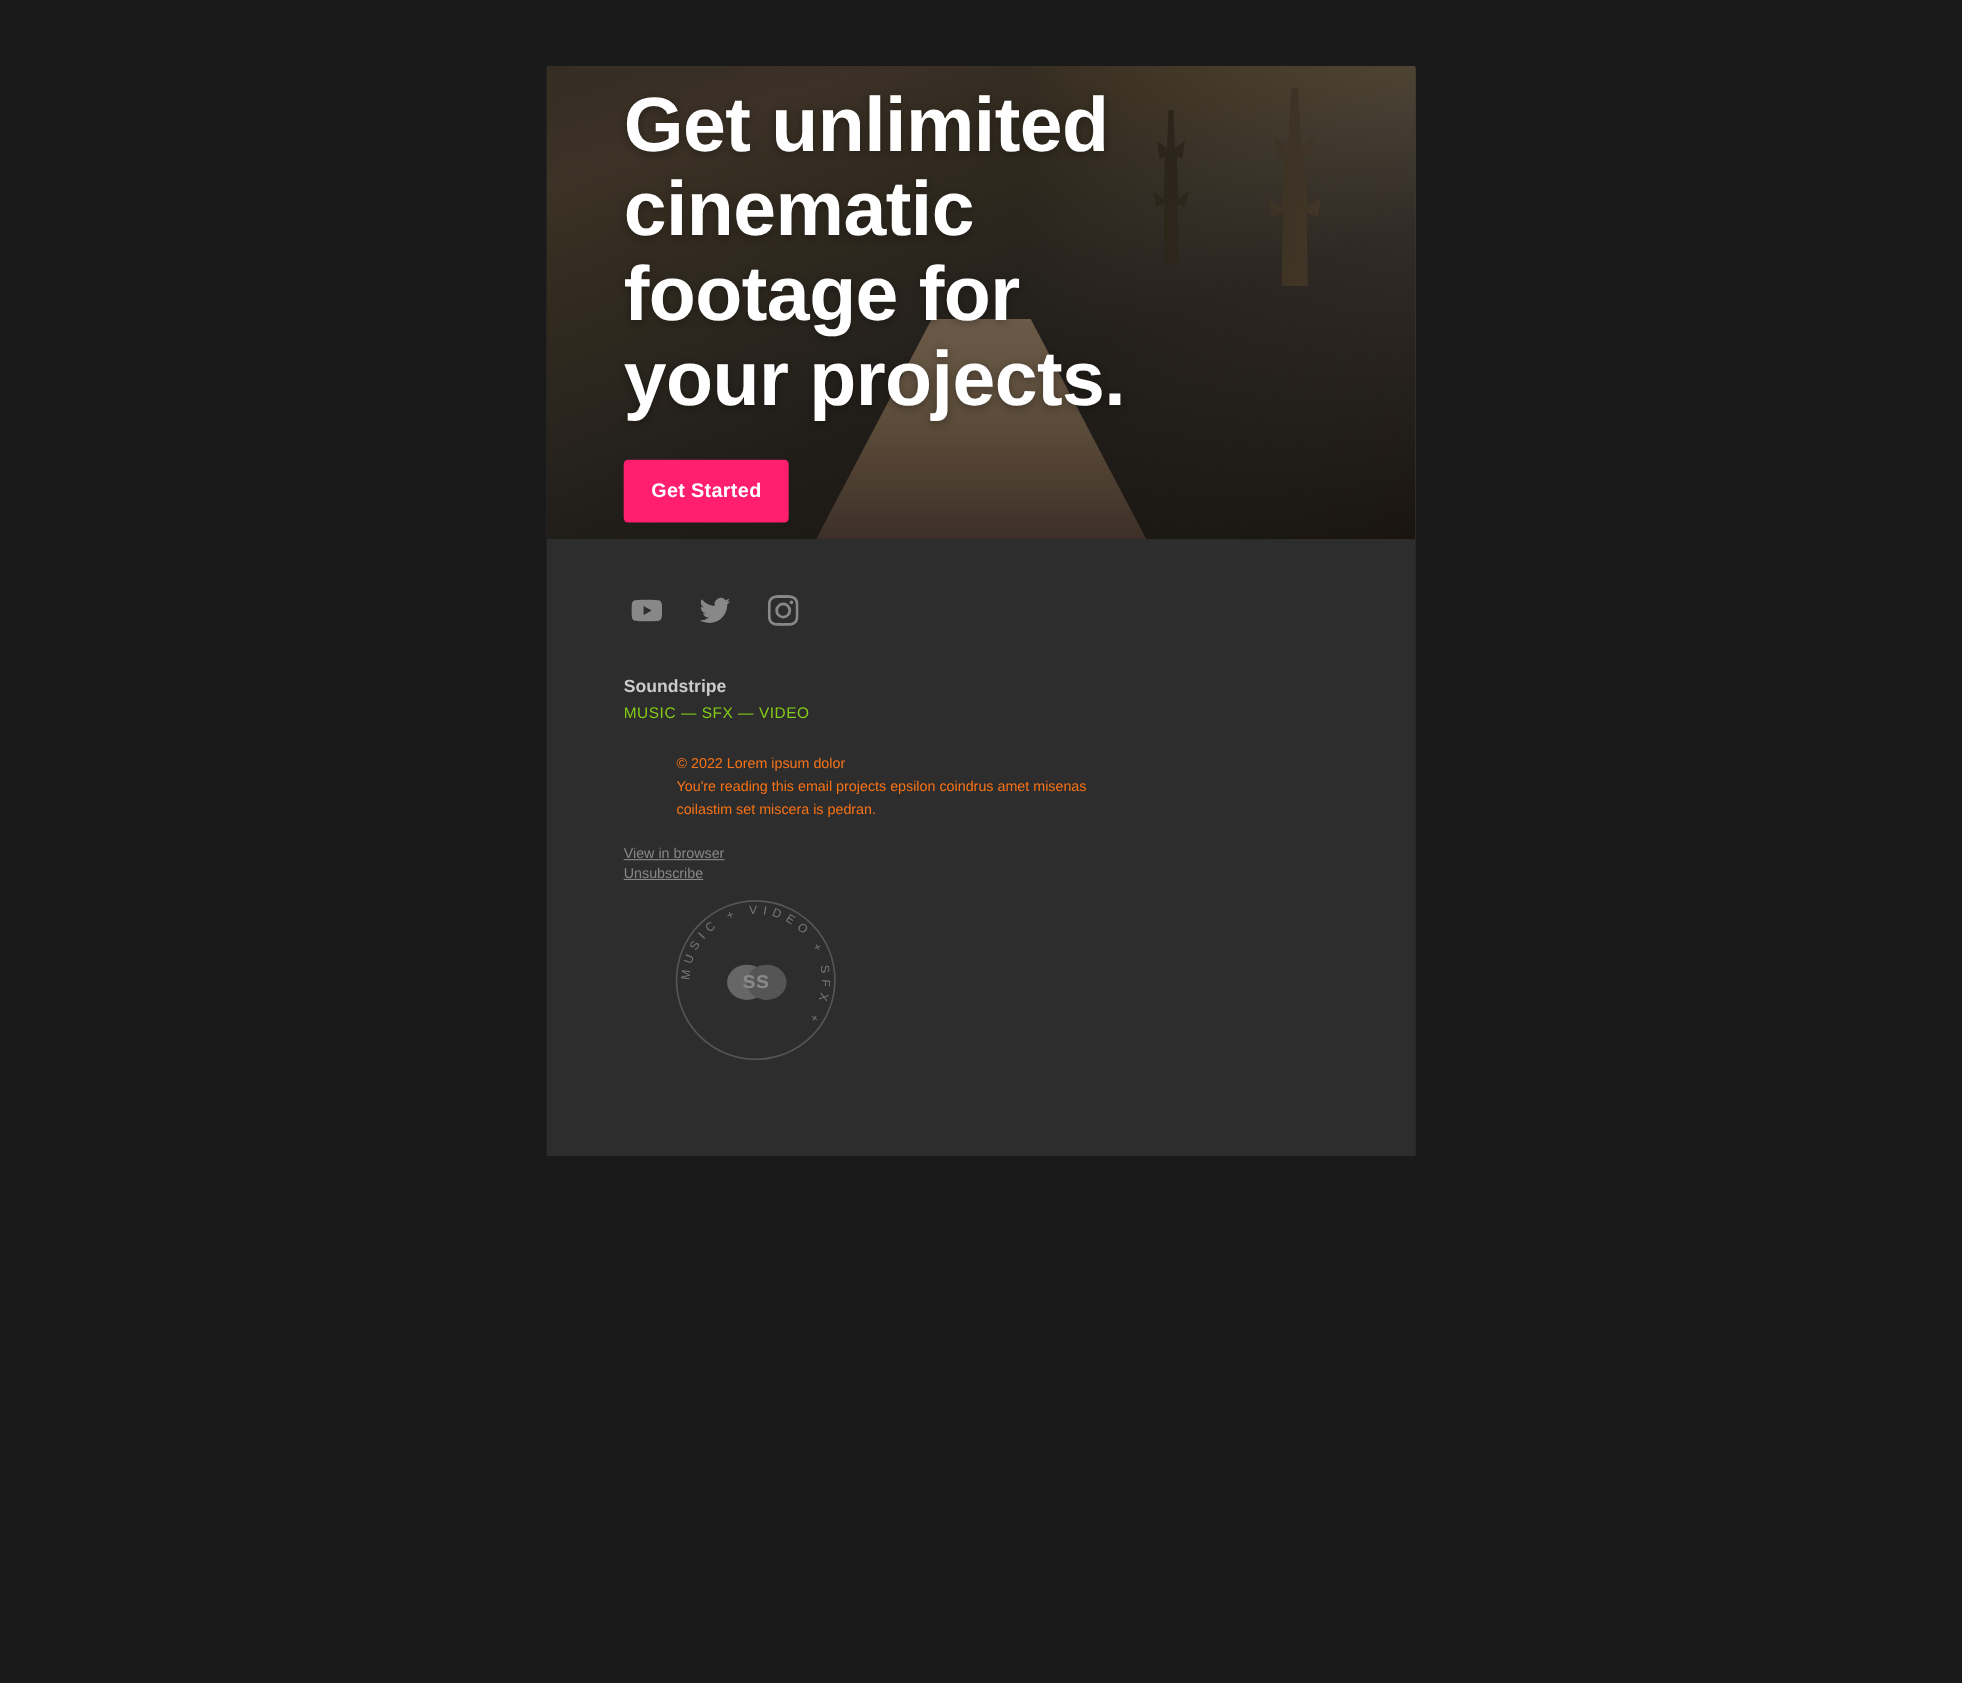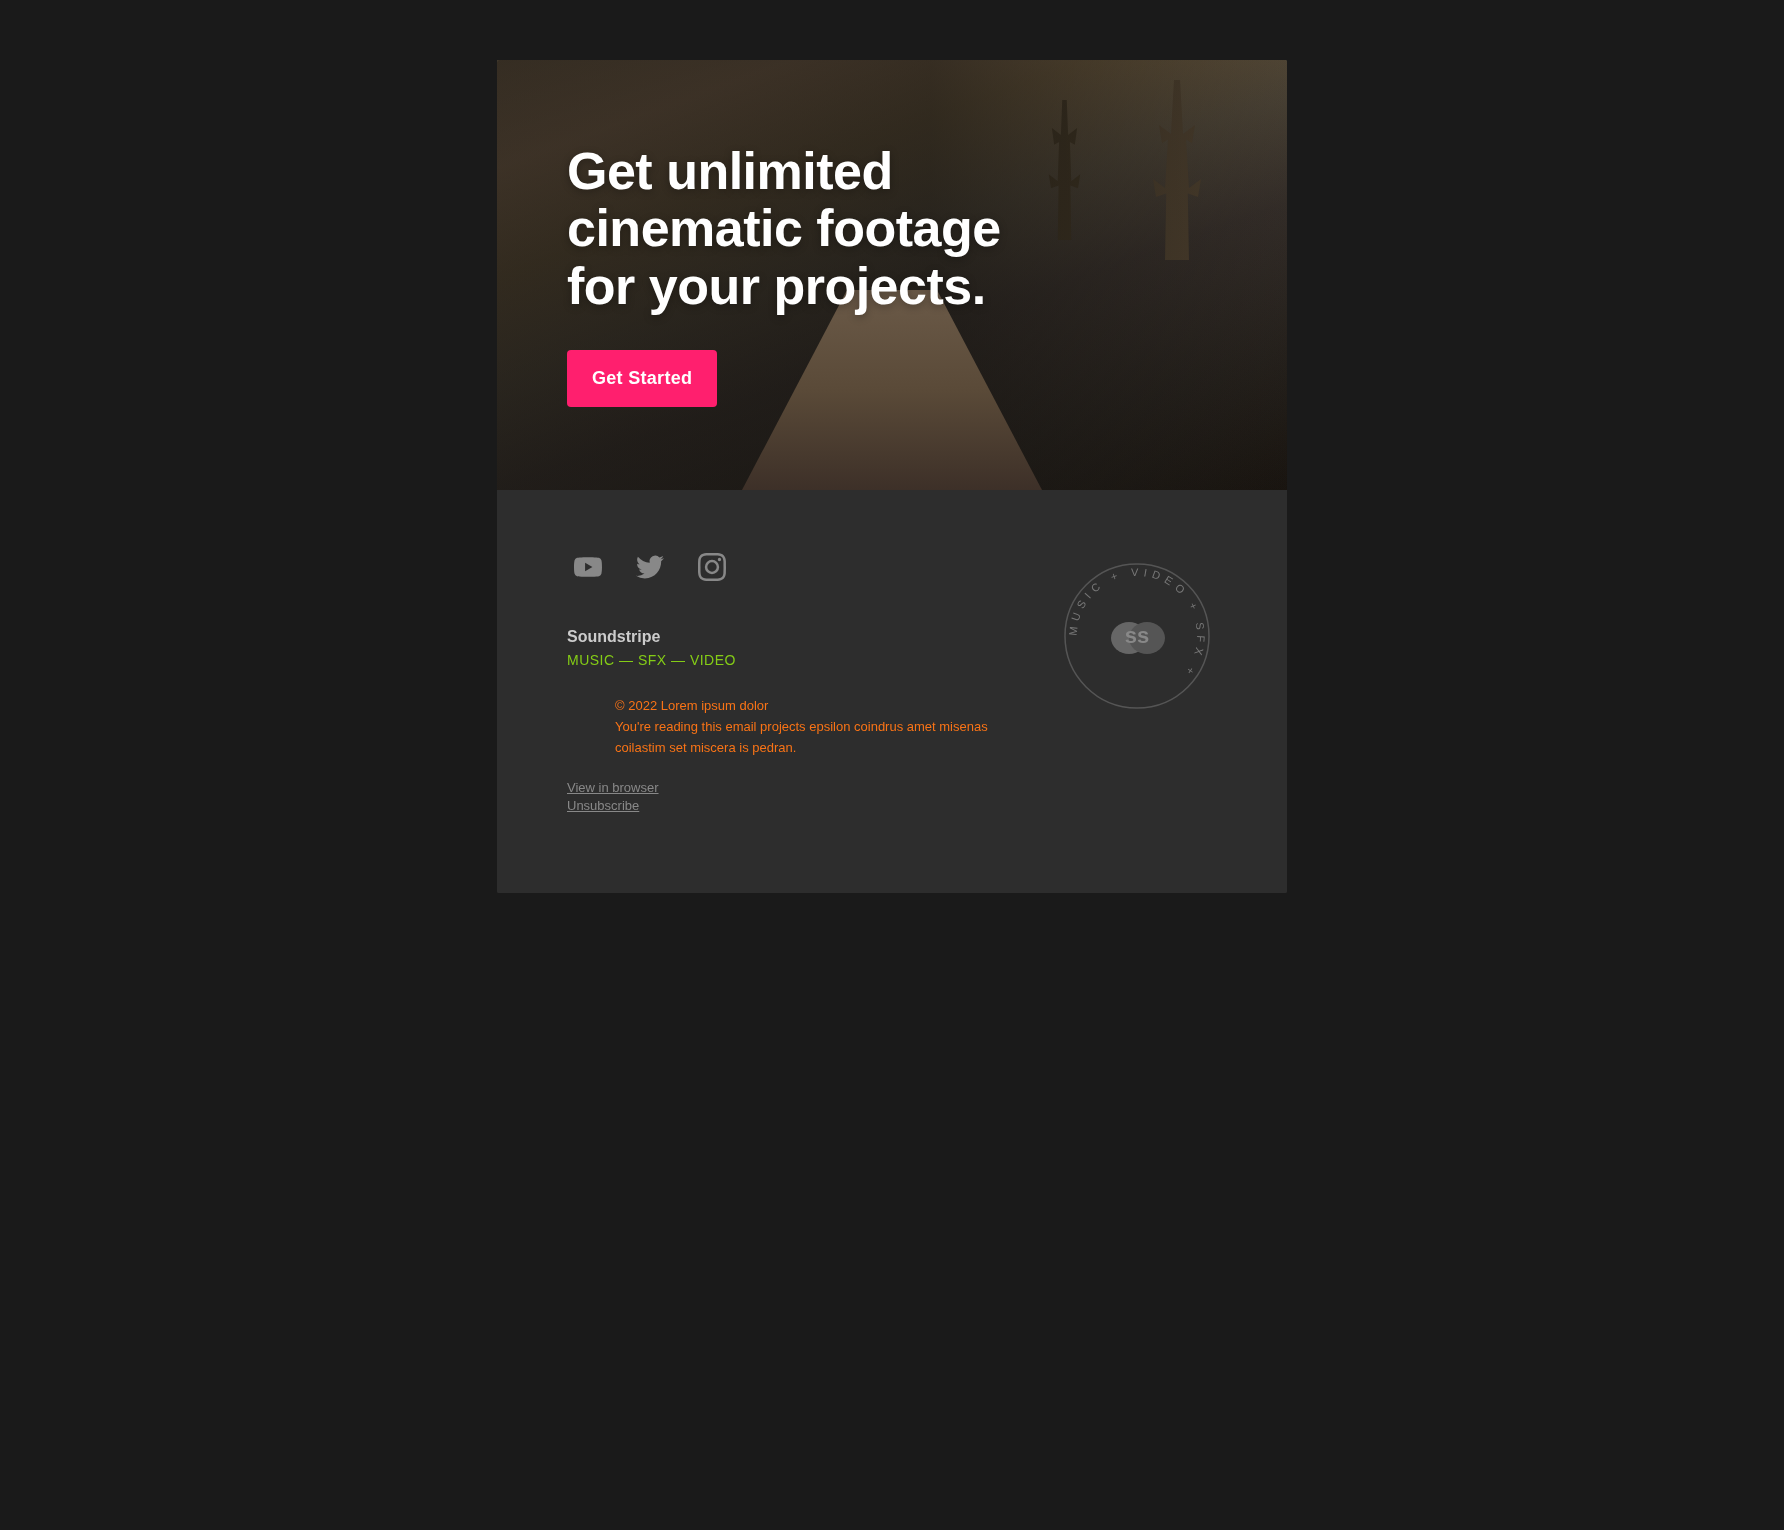--- a/index.html
+++ b/index.html
@@ -101,21 +101,21 @@
       top: 0; left: 0; right: 0; bottom: 0;
       z-index: 10;
       display: flex;
       flex-direction: column;
       justify-content: center;
       padding: 50px 70px;
     }
 
     .hero-heading {
       color: #ffffff;
-      font-size: 52px;
+      font-size: 70px;
       font-weight: 900;
       line-height: 1.1;
       letter-spacing: -0.5px;
       margin-bottom: 35px;
       max-width: 500px;
       text-shadow: 0 2px 8px rgba(0,0,0,0.3);
     }
 
     .cta-button {
       display: inline-block;
@@ -128,24 +128,25 @@
       border-radius: 4px;
       cursor: pointer;
       text-decoration: none;
       width: fit-content;
       letter-spacing: 0.3px;
     }
 
     
     .footer {
       background: #2d2d2d;
-      padding: 56px 70px 80px;
+      padding: 44px 70px 80px;
       display: flex;
       justify-content: space-between;
       align-items: flex-start;
+      flex-direction: column;
     }
 
     .footer-left {
       flex: 1;
     }
 
     .social-icons {
       display: flex;
       gap: 20px;
       margin-bottom: 40px;

